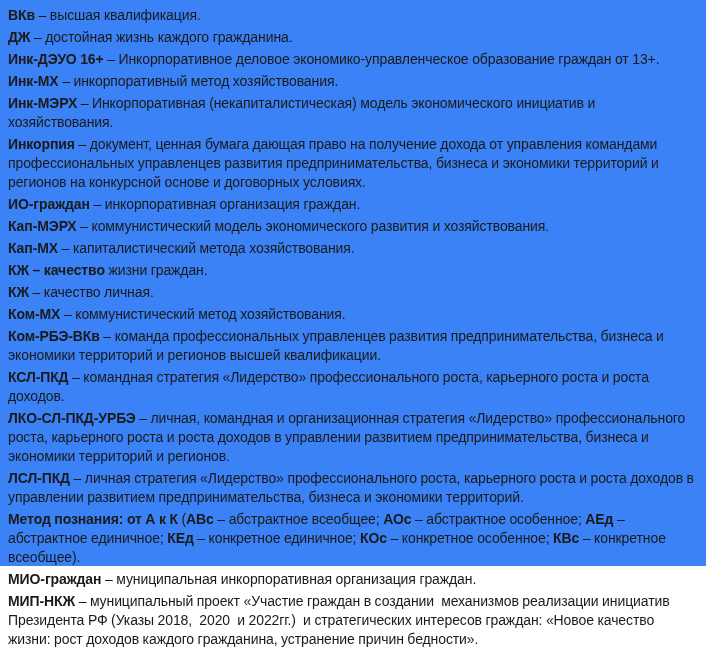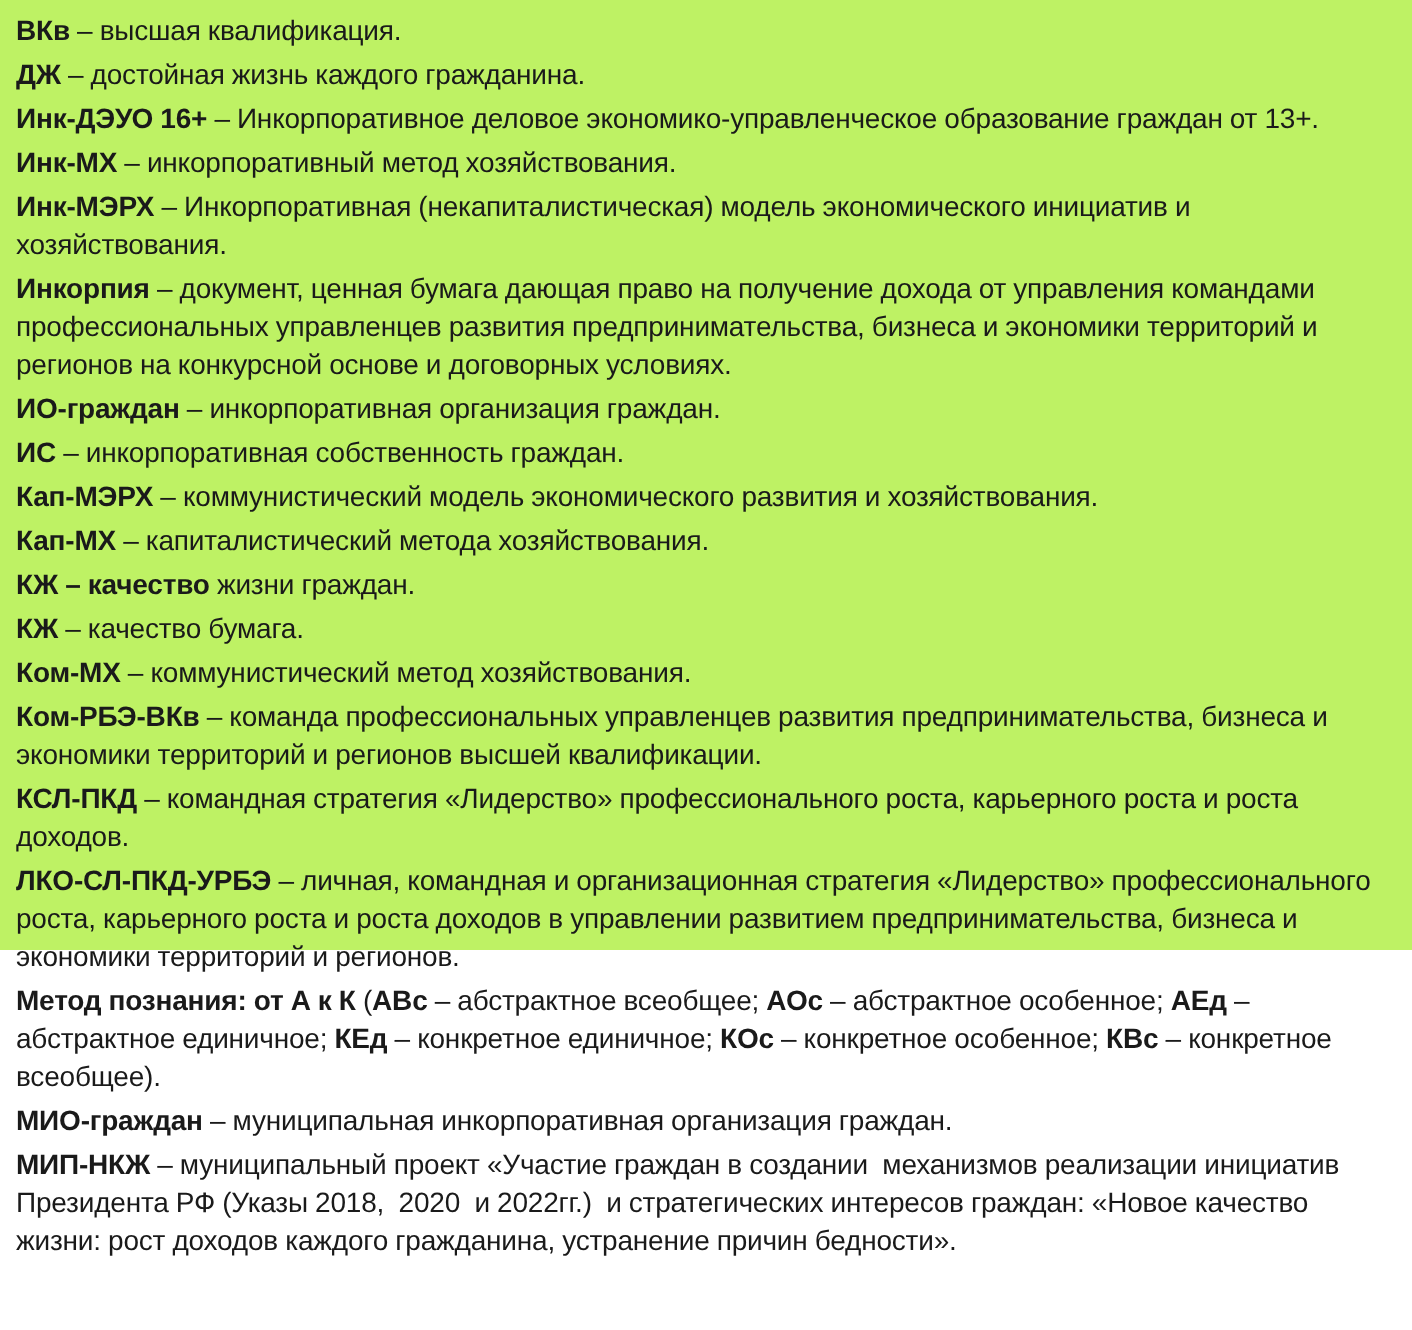--- a/index.html
+++ b/index.html
@@ -10,23 +10,23 @@
   body {
     width: 706px;
     height: 665px;
     overflow: hidden;
     font-family: "Liberation Sans", "DejaVu Sans", sans-serif;
     color: #1a1a1a;
   }
   main.doc {
     box-sizing: border-box;
     width: 706px;
-    height: 475px;
+    height: 566px;
     padding: 6px 6px 4px 8px;
-    background: #bef264;
+    background: #3b82f6;
   }
   p.entry {
     margin: 0 0 3px 0;
     font-size: 14px;
     line-height: 19px;
     letter-spacing: -0.1px;
     white-space: pre-wrap;
     word-spacing: -0.2px;
   }
   p.entry .term {
@@ -41,26 +41,26 @@
 
 <main class="doc">
   <div id="entries">
       <p class="entry"><span class="term">ВКв</span><span class="def"> – высшая квалификация.</span></p>
       <p class="entry"><span class="term">ДЖ</span><span class="def"> – достойная жизнь каждого гражданина.</span></p>
       <p class="entry"><span class="term">Инк-ДЭУО 16+</span><span class="def"> – Инкорпоративное деловое экономико-управленческое образование граждан от 13+.</span></p>
       <p class="entry"><span class="term">Инк-МХ</span><span class="def"> – инкорпоративный метод хозяйствования.</span></p>
       <p class="entry"><span class="term">Инк-МЭРХ</span><span class="def"> – Инкорпоративная (некапиталистическая) модель экономического инициатив и хозяйствования.</span></p>
       <p class="entry"><span class="term">Инкорпия</span><span class="def"> – документ, ценная бумага дающая право на получение дохода от управления командами профессиональных управленцев развития предпринимательства, бизнеса и экономики территорий и регионов на конкурсной основе и договорных условиях.</span></p>
       <p class="entry"><span class="term">ИО-граждан</span><span class="def"> – инкорпоративная организация граждан.</span></p>
-      <p class="entry"><span class="term">ИС</span><span class="def"> – инкорпоративная собственность граждан.</span></p>
       <p class="entry"><span class="term">Кап-МЭРХ</span><span class="def"> – коммунистический модель экономического развития и хозяйствования.</span></p>
       <p class="entry"><span class="term">Кап-МХ</span><span class="def"> – капиталистический метода хозяйствования.</span></p>
       <p class="entry"><span class="term">КЖ – качество</span><span class="def"> жизни граждан.</span></p>
-      <p class="entry"><span class="term">КЖ</span><span class="def"> – качество бумага.</span></p>
+      <p class="entry"><span class="term">КЖ</span><span class="def"> – качество личная.</span></p>
       <p class="entry"><span class="term">Ком-МХ</span><span class="def"> – коммунистический метод хозяйствования.</span></p>
       <p class="entry"><span class="term">Ком-РБЭ-ВКв</span><span class="def"> – команда профессиональных управленцев развития предпринимательства, бизнеса и экономики территорий и регионов высшей квалификации.</span></p>
       <p class="entry"><span class="term">КСЛ-ПКД</span><span class="def"> – командная стратегия «Лидерство» профессионального роста, карьерного роста и роста доходов.</span></p>
       <p class="entry"><span class="term">ЛКО-СЛ-ПКД-УРБЭ</span><span class="def"> – личная, командная и организационная стратегия «Лидерство» профессионального роста, карьерного роста и роста доходов в управлении развитием предпринимательства, бизнеса и экономики территорий и регионов.</span></p>
+      <p class="entry"><span class="term">ЛСЛ-ПКД</span><span class="def"> – личная стратегия «Лидерство» профессионального роста, карьерного роста и роста доходов в управлении развитием предпринимательства, бизнеса и экономики территорий.</span></p>
       <p class="entry"><span class="term">Метод познания: от А к К</span><span class="def"> (</span><span class="term">АВс</span><span class="def"> – абстрактное всеобщее; </span><span class="term">АОс</span><span class="def"> – абстрактное особенное; </span><span class="term">АЕд</span><span class="def"> – абстрактное единичное; </span><span class="term">КЕд</span><span class="def"> – конкретное единичное; </span><span class="term">КОс</span><span class="def"> – конкретное особенное; </span><span class="term">КВс</span><span class="def"> – конкретное всеобщее).</span></p>
       <p class="entry"><span class="term">МИО-граждан</span><span class="def"> – муниципальная инкорпоративная организация граждан.</span></p>
       <p class="entry"><span class="term">МИП-НКЖ</span><span class="def"> – муниципальный проект «Участие граждан в создании  механизмов реализации инициатив Президента РФ (Указы 2018,  2020  и 2022гг.)  и стратегических интересов граждан: «Новое качество жизни: рост доходов каждого гражданина, устранение причин бедности».</span></p>
     </div>
 </main>
 
 </body></html>

